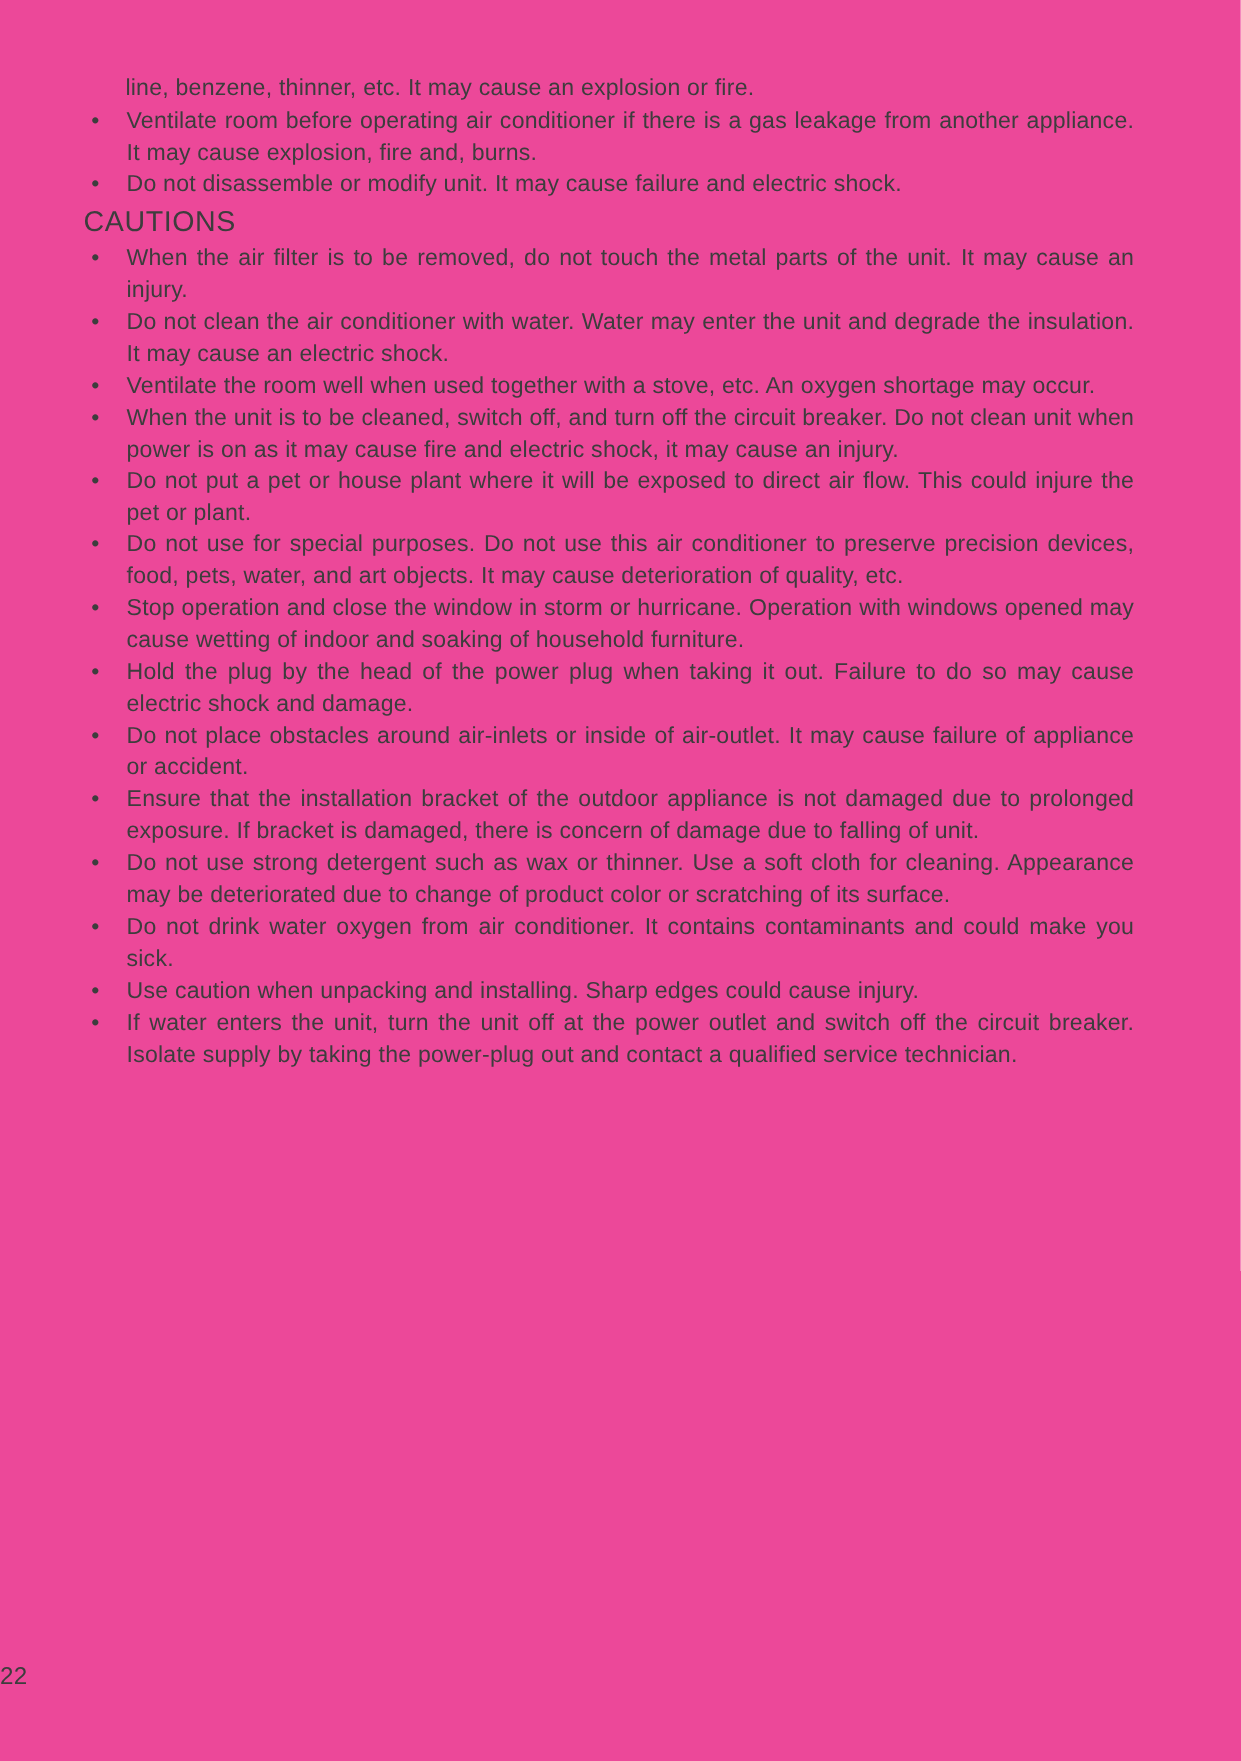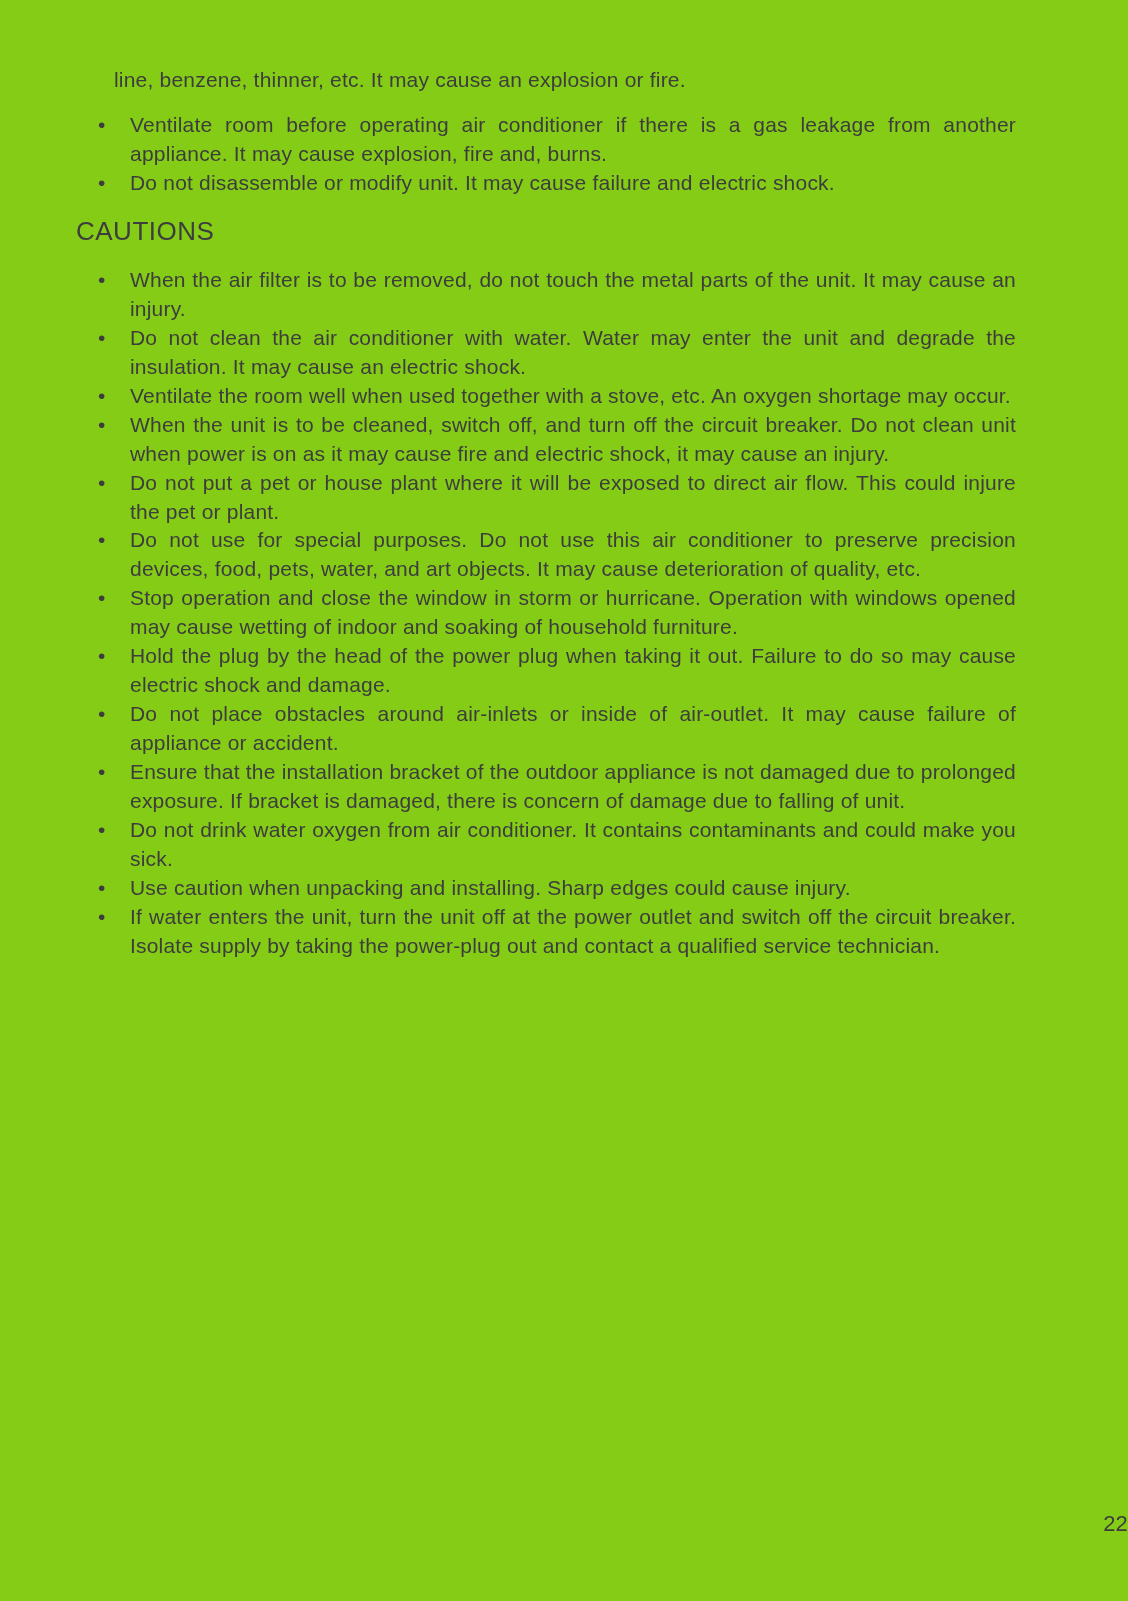--- a/index.html
+++ b/index.html
@@ -5,39 +5,39 @@
   html, body {
     margin: 0;
     padding: 0;
     background: #ffffff;
   }
   .page {
     position: relative;
     width: 1128px;
     height: 1601px;
     margin: 0 auto;
-    background: #84cc16;
+    background: #ec4899;
     font-family: "Liberation Sans", sans-serif;
     color: #3d3d3d;
     box-sizing: border-box;
     padding: 66px 96px 0 76px;
     font-size: 21px;
     line-height: 1.38;
     letter-spacing: 0.2px;
   }
   .content {
     text-align: justify;
   }
   .continuation {
     margin: 0 0 0 38px;
     text-align: left;
   }
   ul.bullets {
     list-style: none;
-    margin: 16px;
+    margin: 1px;
     padding: 0 0 0 38px;
   }
   ul.bullets li {
     position: relative;
     margin: 0;
   }
   ul.bullets li::before {
     content: "\2022";
     position: absolute;
     left: -32px;
@@ -50,21 +50,21 @@
     font-size: 26px;
     font-weight: 400;
     text-align: left;
     letter-spacing: 0.5px;
   }
   .page-number {
     position: absolute;
     bottom: 62px;
     left: 0;
     width: 100%;
-    text-align: right;
+    text-align: left;
     font-size: 22px;
     color: #3d3d3d;
   }
 </style>
 </head>
 <body>
 
 <div class="page">
   <div class="content">
 
@@ -81,20 +81,21 @@
         <li>When the air filter is to be removed, do not touch the metal parts of the unit. It may cause an injury.</li>
         <li>Do not clean the air conditioner with water. Water may enter the unit and degrade the insulation. It may cause an electric shock.</li>
         <li>Ventilate the room well when used together with a stove, etc. An oxygen shortage may occur.</li>
         <li>When the unit is to be cleaned, switch off, and turn off the circuit breaker. Do not clean unit when power is on as it may cause fire and electric shock, it may cause an injury.</li>
         <li>Do not put a pet or house plant where it will be exposed to direct air flow. This could injure the pet or plant.</li>
         <li>Do not use for special purposes. Do not use this air conditioner to preserve precision devices, food, pets, water, and art objects. It may cause deterioration of quality, etc.</li>
         <li>Stop operation and close the window in storm or hurricane. Operation with windows opened may cause wetting of indoor and soaking of household furniture.</li>
         <li>Hold the plug by the head of the power plug when taking it out. Failure to do so may cause electric shock and damage.</li>
         <li>Do not place obstacles around air-inlets or inside of air-outlet. It may cause failure of appliance or accident.</li>
         <li>Ensure that the installation bracket of the outdoor appliance is not damaged due to prolonged exposure. If bracket is damaged, there is concern of damage due to falling of unit.</li>
+        <li>Do not use strong detergent such as wax or thinner. Use a soft cloth for cleaning. Appearance may be deteriorated due to change of product color or scratching of its surface.</li>
         <li>Do not drink water oxygen from air conditioner. It contains contaminants and could make you sick.</li>
         <li>Use caution when unpacking and installing. Sharp edges could cause injury.</li>
         <li>If water enters the unit, turn the unit off at the power outlet and switch off the circuit breaker. Isolate supply by taking the power-plug out and contact a qualified service technician.</li>
       </ul>
 
   </div>
 
   <div class="page-number">22</div>
 </div>
 

